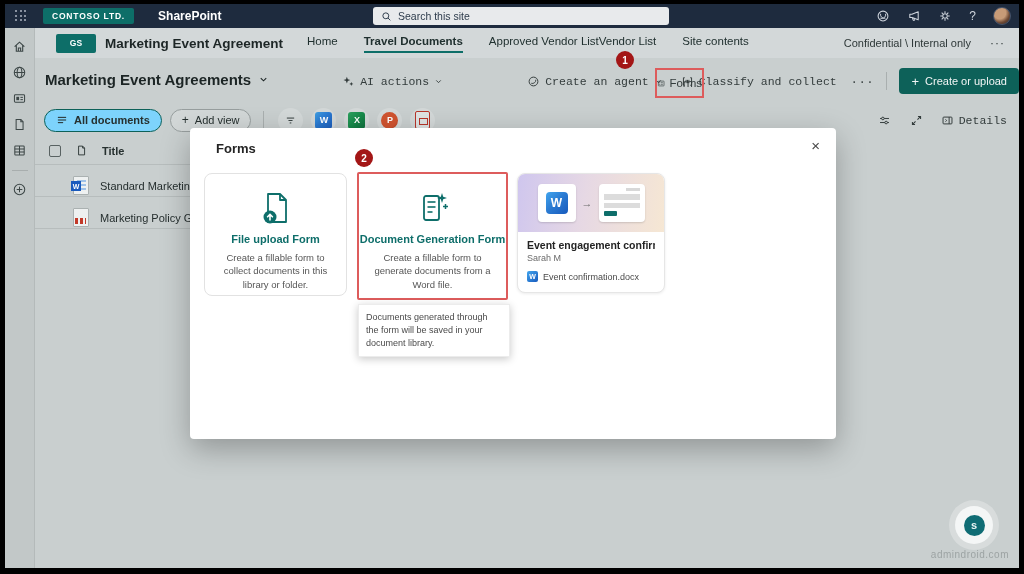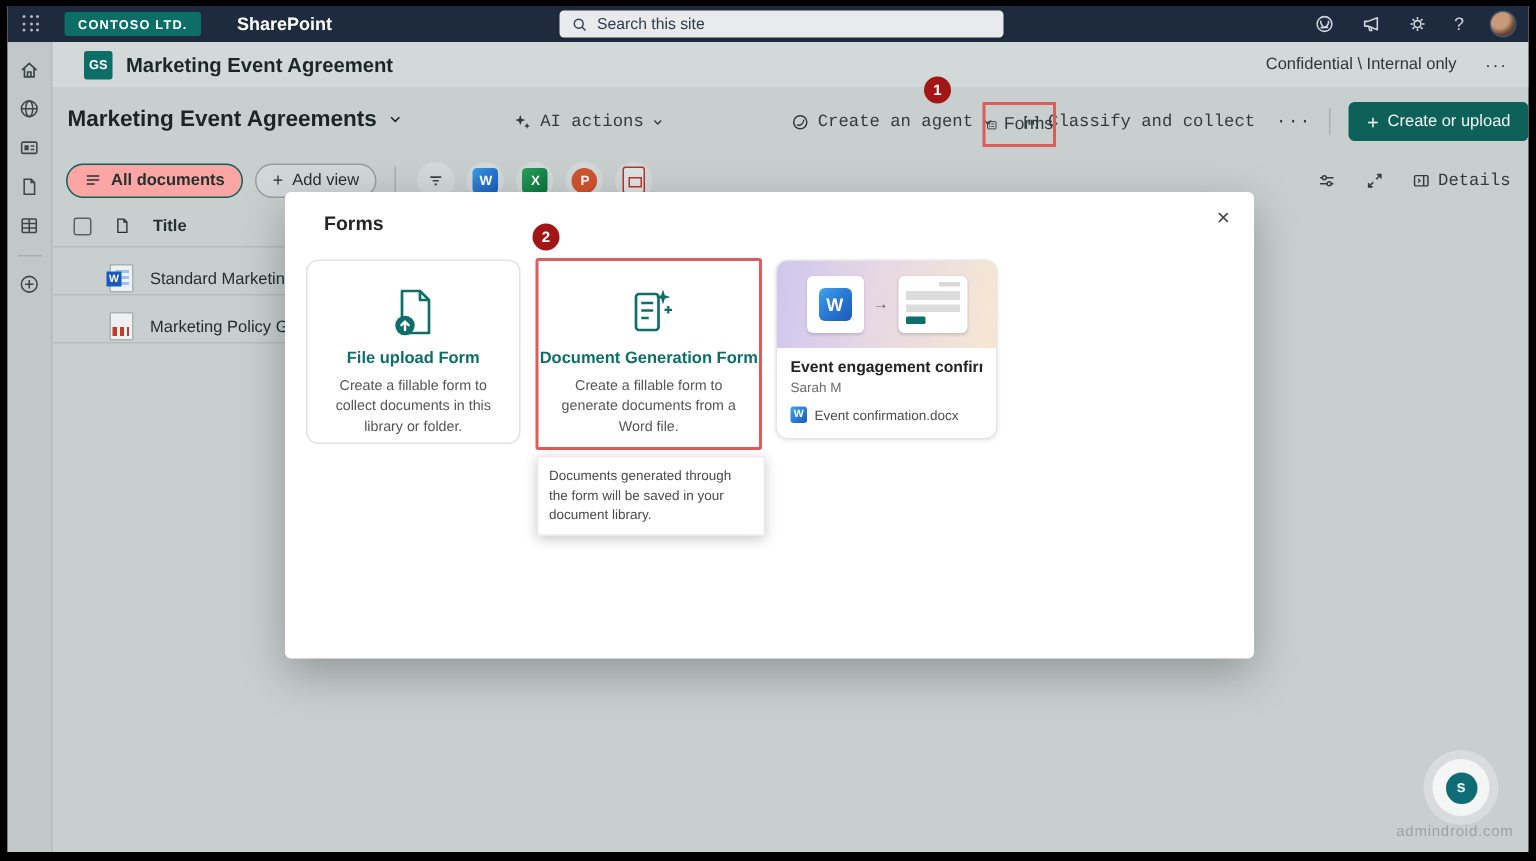--- a/index.html
+++ b/index.html
@@ -19,21 +19,21 @@
   .suiteicons .q { font-size:12px; color:#cfd5dd; }
   .avatar { width:18px; height:18px; border-radius:50%; background:radial-gradient(circle at 35% 30%, #c79b77 0 40%, #6e4a35 65%, #2c2320 100%); border:1px solid #46536a; }
 
   
   .rail { position:absolute; left:0; top:24px; width:30px; height:540px; background:#c2c8c8; border-right:1px solid #b4baba; display:flex; flex-direction:column; align-items:center; color:#3d4747; }
   .rail .ric { margin-top:11px; height:15px; display:flex; }
   .rail .rdiv { width:16px; height:1px; background:#a8aeae; margin-top:12px; }
 
   
   .siteheader { position:absolute; left:30px; top:24px; width:984px; height:30px; background:#d3d8d9; display:flex; align-items:center; }
-  .sitelogo { width:19px; height:19px; background:#0d6e68; color:#fff; font-size:8.5px; font-weight:bold; display:flex; align-items:center; justify-content:center; border-radius:2px; margin-left:21px; }
+  .sitelogo { width:40px; height:19px; background:#0d6e68; color:#fff; font-size:8.5px; font-weight:bold; display:flex; align-items:center; justify-content:center; border-radius:2px; margin-left:21px; }
   .sitetitle { font-size:13.5px; font-weight:bold; color:#1d2626; margin-left:9px; }
   .sitenav { display:flex; gap:26px; margin-left:24px; }
   .sitenav .nav { font-size:11.5px; color:#20302f; padding:2px 0 4px; cursor:pointer; }
   .sitenav .nav.active { border-bottom:2px solid #0d6e68; font-weight:600; }
   .classif { position:absolute; right:48px; font-size:11px; color:#2e3838; }
   .hdrmore { position:absolute; right:14px; font-size:12px; color:#2e3838; letter-spacing:1px; cursor:pointer; }
 
   
   .cmdbar { position:absolute; left:30px; top:54px; width:984px; height:44px; }
   .libtitle { position:absolute; left:10px; top:13px; font-size:15px; font-weight:bold; color:#1c2525; display:flex; align-items:center; gap:7px; cursor:pointer; }
@@ -42,21 +42,21 @@
   .cmdgap { width:18px; }
   .vdiv { width:1px; height:18px; background:#a9afaf; margin:0 12px; }
   .createbtn { background:#0d6159; color:#f2f5f5; font-size:11px; border:none; border-radius:4px; height:26px; padding:0 12px; display:flex; align-items:center; gap:6px; cursor:pointer; }
   .formsbtnbox { position:absolute; left:620px; top:10px; width:49px; height:30px; border:2px solid #dd5c5c; display:flex; align-items:center; justify-content:center; gap:4px; cursor:pointer; font-size:11.5px; color:#333c3c; }
   .stepbadge { position:absolute; width:18px; height:18px; background:#a31616; color:#fff; border-radius:50%; font-size:10px; font-weight:bold; display:flex; align-items:center; justify-content:center; z-index:60; }
   .badge1 { left:611px; top:47px; }
 
   
   .viewbar { position:absolute; left:30px; top:98px; width:984px; height:36px; display:flex; align-items:center; }
   .pill { height:23px; border-radius:12px; display:flex; align-items:center; gap:6px; font-size:11px; padding:0 11px; cursor:pointer; color:#26302f; }
-  .pill.alldocs { margin-left:9px; border:1.5px solid #0d6159; font-weight:bold; background:#fca5a5; }
+  .pill.alldocs { margin-left:9px; border:1.5px solid #0d6159; font-weight:bold; background:#7dd3fc; }
   .pill.addview { margin-left:8px; border:1px solid #979e9e; background:#d2d7d7; }
   .chip { width:25px; height:25px; border-radius:50%; background:#d3d8d8; display:flex; align-items:center; justify-content:center; margin-left:8px; cursor:pointer; color:#3b4444; }
   .appchip { width:17px; height:17px; border-radius:3px; color:#fff; font-size:9px; font-weight:bold; display:flex; align-items:center; justify-content:center; }
   .wordchip { background:linear-gradient(135deg,#3f9ee0 0%,#2b7cd3 40%,#1b5bb8 100%); }
   .excelchip { background:linear-gradient(135deg,#2ca05e 0%,#17894a 50%,#0f6e3c 100%); }
   .pptchip { background:radial-gradient(circle at 40% 40%, #d0532f 0 60%, #a83b22 100%); border-radius:50%; }
   .pdfchip { width:15px; height:18px; border:1.5px solid #b8352a; border-radius:2px; background:#dfe3e3; position:relative; }
   .pdfchip::after { content:""; position:absolute; left:2.5px; top:6px; width:7px; height:5px; border:1.5px solid #b8352a; }
   .viewright { position:absolute; right:12px; display:flex; align-items:center; gap:18px; color:#333c3c; font-size:11.5px; }
   .viewright .cmd { gap:5px; }
@@ -202,20 +202,26 @@
           <circle cx="8" cy="8" r="5.6" fill="none" stroke="currentColor" stroke-width="1.1"></circle>
           <line x1="8" y1="5" x2="8" y2="11" stroke="currentColor" stroke-width="1.1"></line>
           <line x1="5" y1="8" x2="11" y2="8" stroke="currentColor" stroke-width="1.1"></line>
         </svg>
     </span>
   </div>
 
   <div class="siteheader">
     <span class="sitelogo">GS</span>
     <span class="sitetitle">Marketing Event Agreement</span>
+    <div class="sitenav">
+      <span class="nav">Home</span>
+      <span class="nav active">Travel Documents</span>
+      <span class="nav">Approved Vendor ListVendor List</span>
+      <span class="nav">Site contents</span>
+    </div>
     <span class="classif">Confidential \ Internal only</span>
     <span class="hdrmore">···</span>
   </div>
 
   <div class="cmdbar">
     <div class="libtitle">
       <span>Marketing Event Agreements</span>
       <svg width="11" height="11" viewBox="0 0 16 16">
           <path d="M4 6 L8 10 L12 6" fill="none" stroke="#1c2525" stroke-width="1.5"></path>
         </svg>

